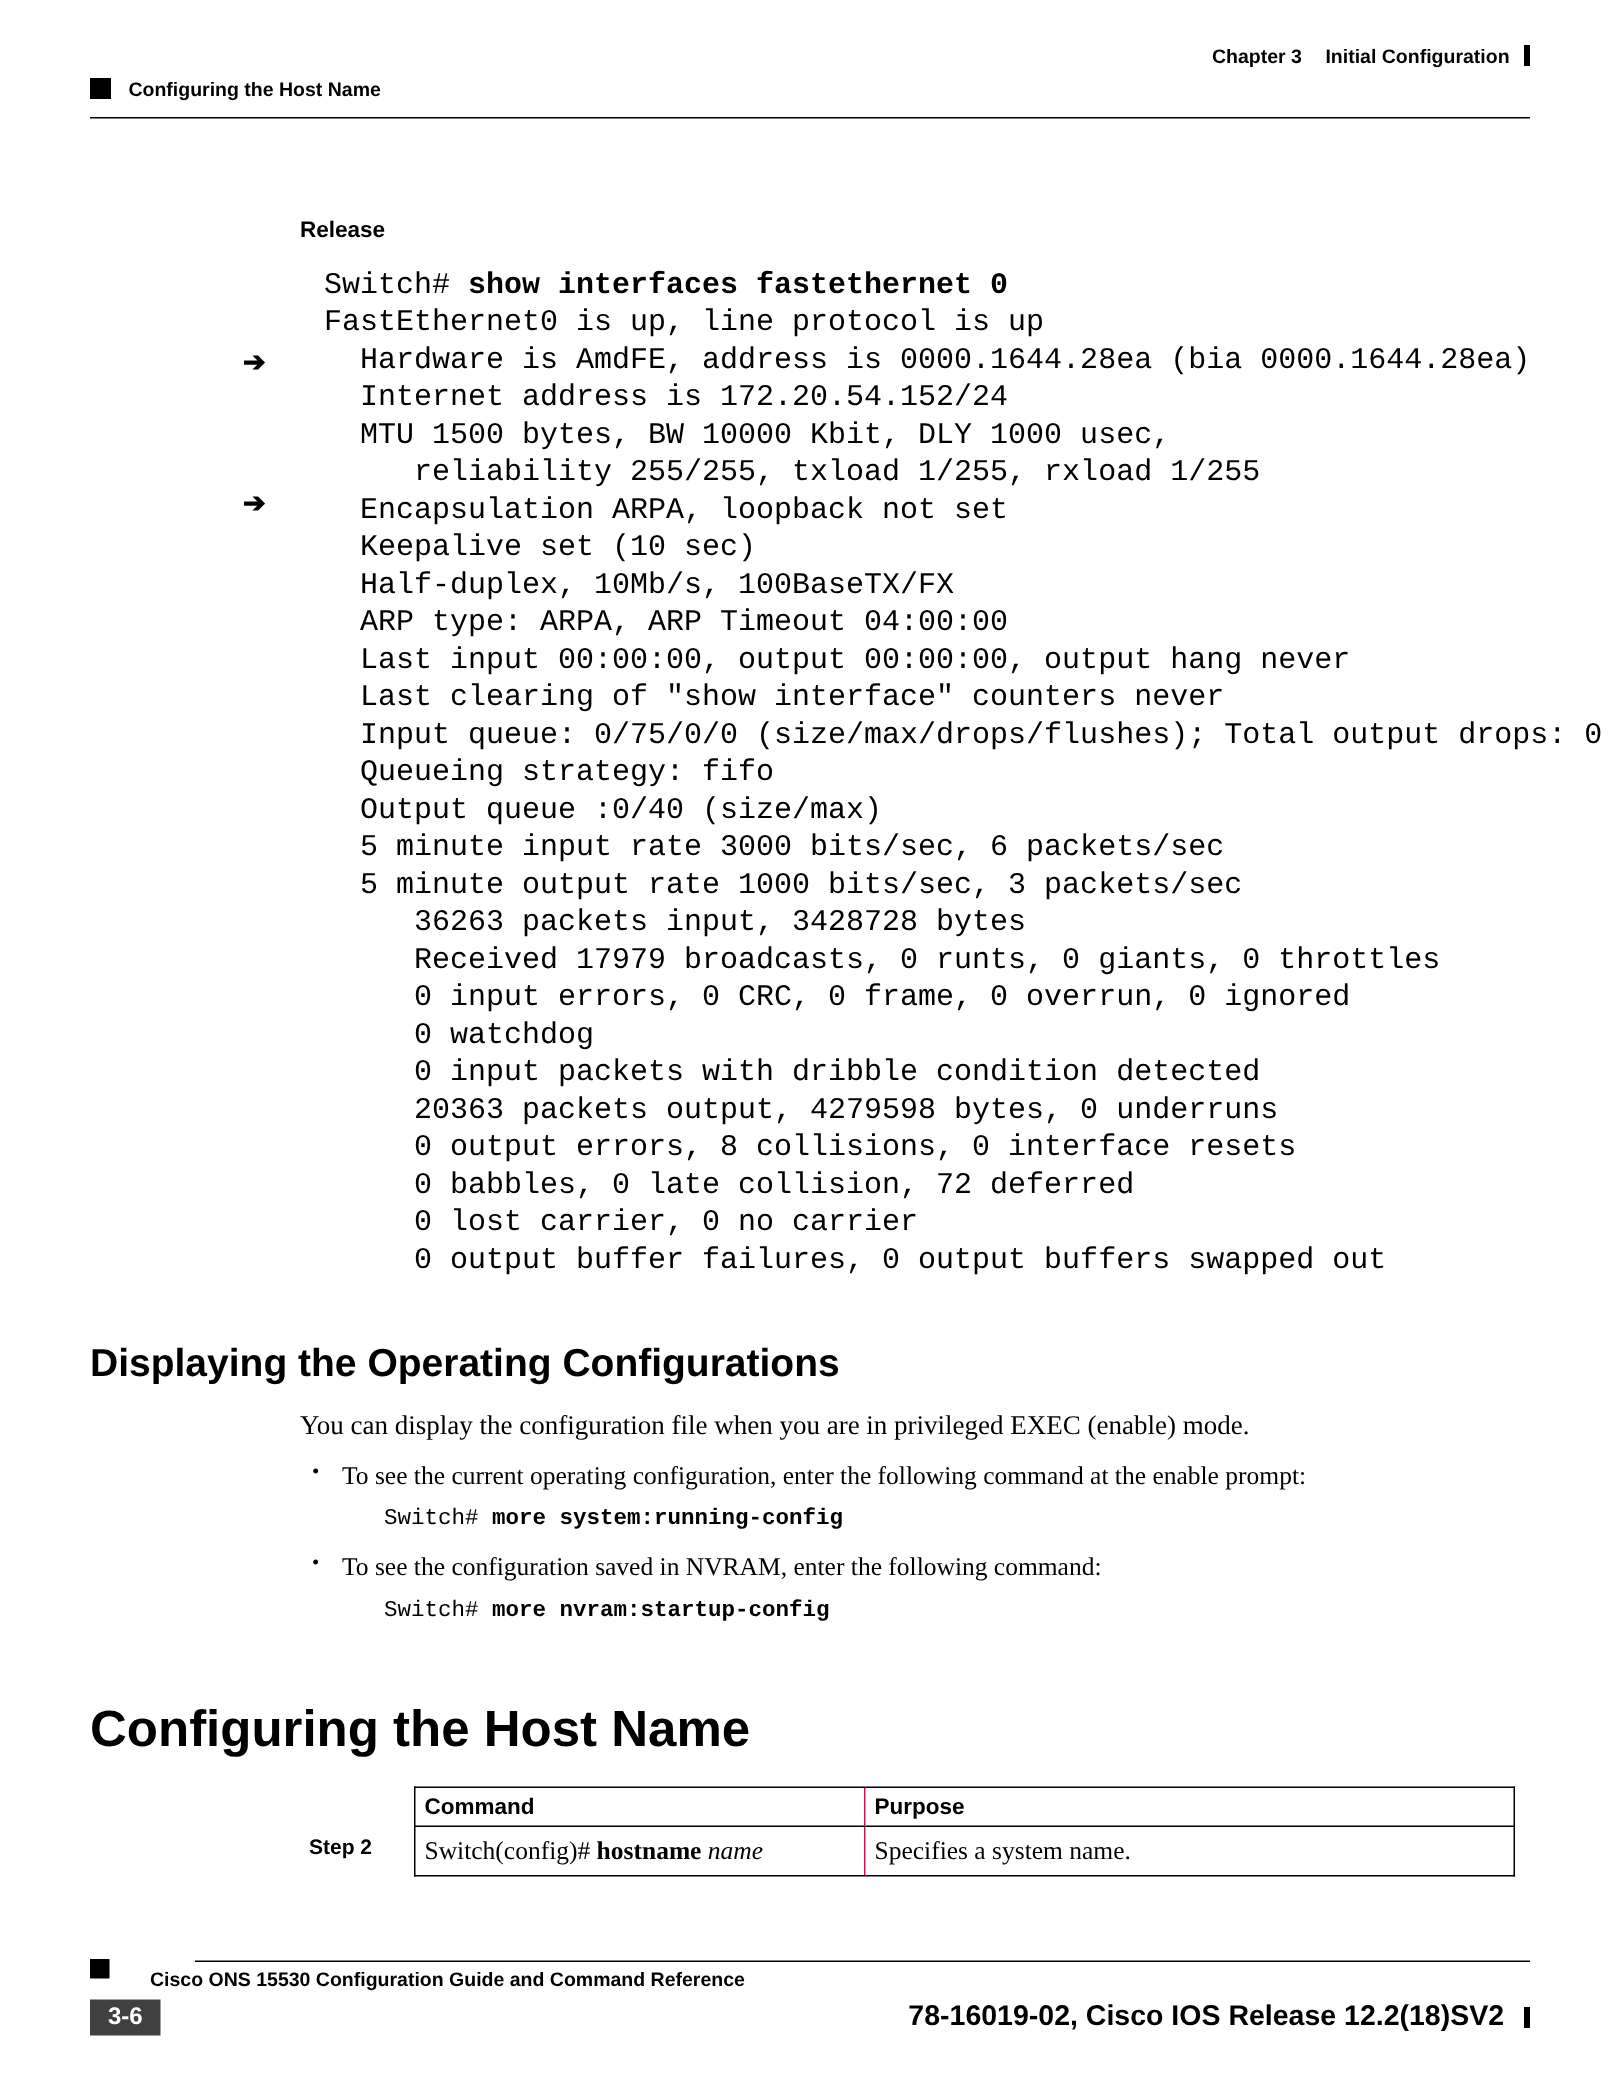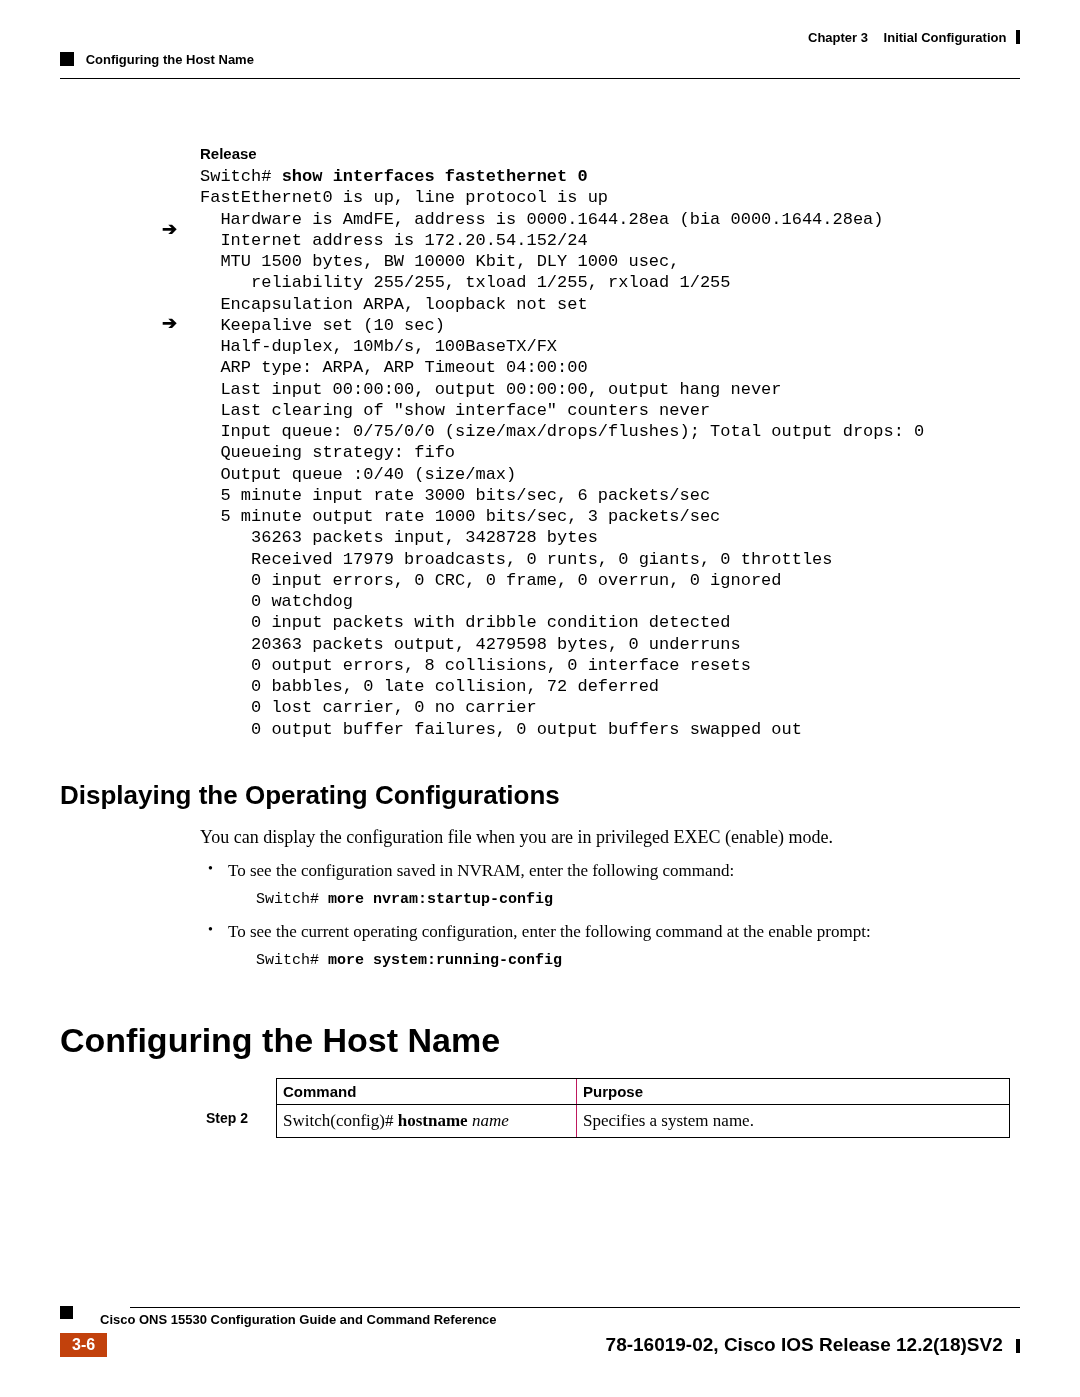--- a/index.html
+++ b/index.html
@@ -69,23 +69,23 @@
     font-size: 15px;
     font-weight: bold;
     margin-top: 55px;
     margin-bottom: 4px;
   }
   .code-block {
     position: relative;
   }
   pre.code {
     font-family: "Courier New", Courier, monospace;
-    font-size: 17px;
+    font-size: 20px;
     line-height: 1.25;
-    margin: 0;
+    margin: 16px;
     white-space: pre;
   }
   .arrow {
     position: absolute;
     left: -38px;
     font-weight: bold;
     font-size: 18px;
     line-height: 1;
     font-family: Arial, sans-serif;
   }
@@ -189,21 +189,21 @@
     font-weight: bold;
     margin-left: 40px;
   }
   .footer-row {
     display: flex;
     justify-content: space-between;
     align-items: center;
     margin-top: 6px;
   }
   .page-num {
-    background: #c2410c;
+    background: #404040;
     color: #fff;
     font-weight: bold;
     font-size: 16px;
     padding: 3px 12px;
   }
   .doc-id {
     font-size: 19px;
     font-weight: bold;
   }
   .doc-id .bar {
@@ -276,26 +276,26 @@
 </pre>
     <div class="arrow" style="top: 54.25px;">➔</div>
         <div class="arrow" style="top: 148px;">➔</div>
       </div>
 
     <h2 class="h2">Displaying the Operating Configurations</h2>
     <p class="para">You can display the configuration file when you are in privileged EXEC (enable) mode.</p>
 
     <ul class="bullets" id="display-bullets">
         <li>
+          <div>To see the current operating configuration, enter the following command at the enable prompt:</div>
+          <div class="cmd-line">Switch# <span class="bold">more system:running-config</span></div>
+        </li>
+        <li>
           <div>To see the configuration saved in NVRAM, enter the following command:</div>
           <div class="cmd-line">Switch# <span class="bold">more nvram:startup-config</span></div>
-        </li>
-        <li>
-          <div>To see the current operating configuration, enter the following command at the enable prompt:</div>
-          <div class="cmd-line">Switch# <span class="bold">more system:running-config</span></div>
         </li>
       </ul>
 
 
     <h1 class="h1">Configuring the Host Name</h1>
 
     <table class="steps">
       <colgroup>
           <col class="sc">
           <col class="cc">

